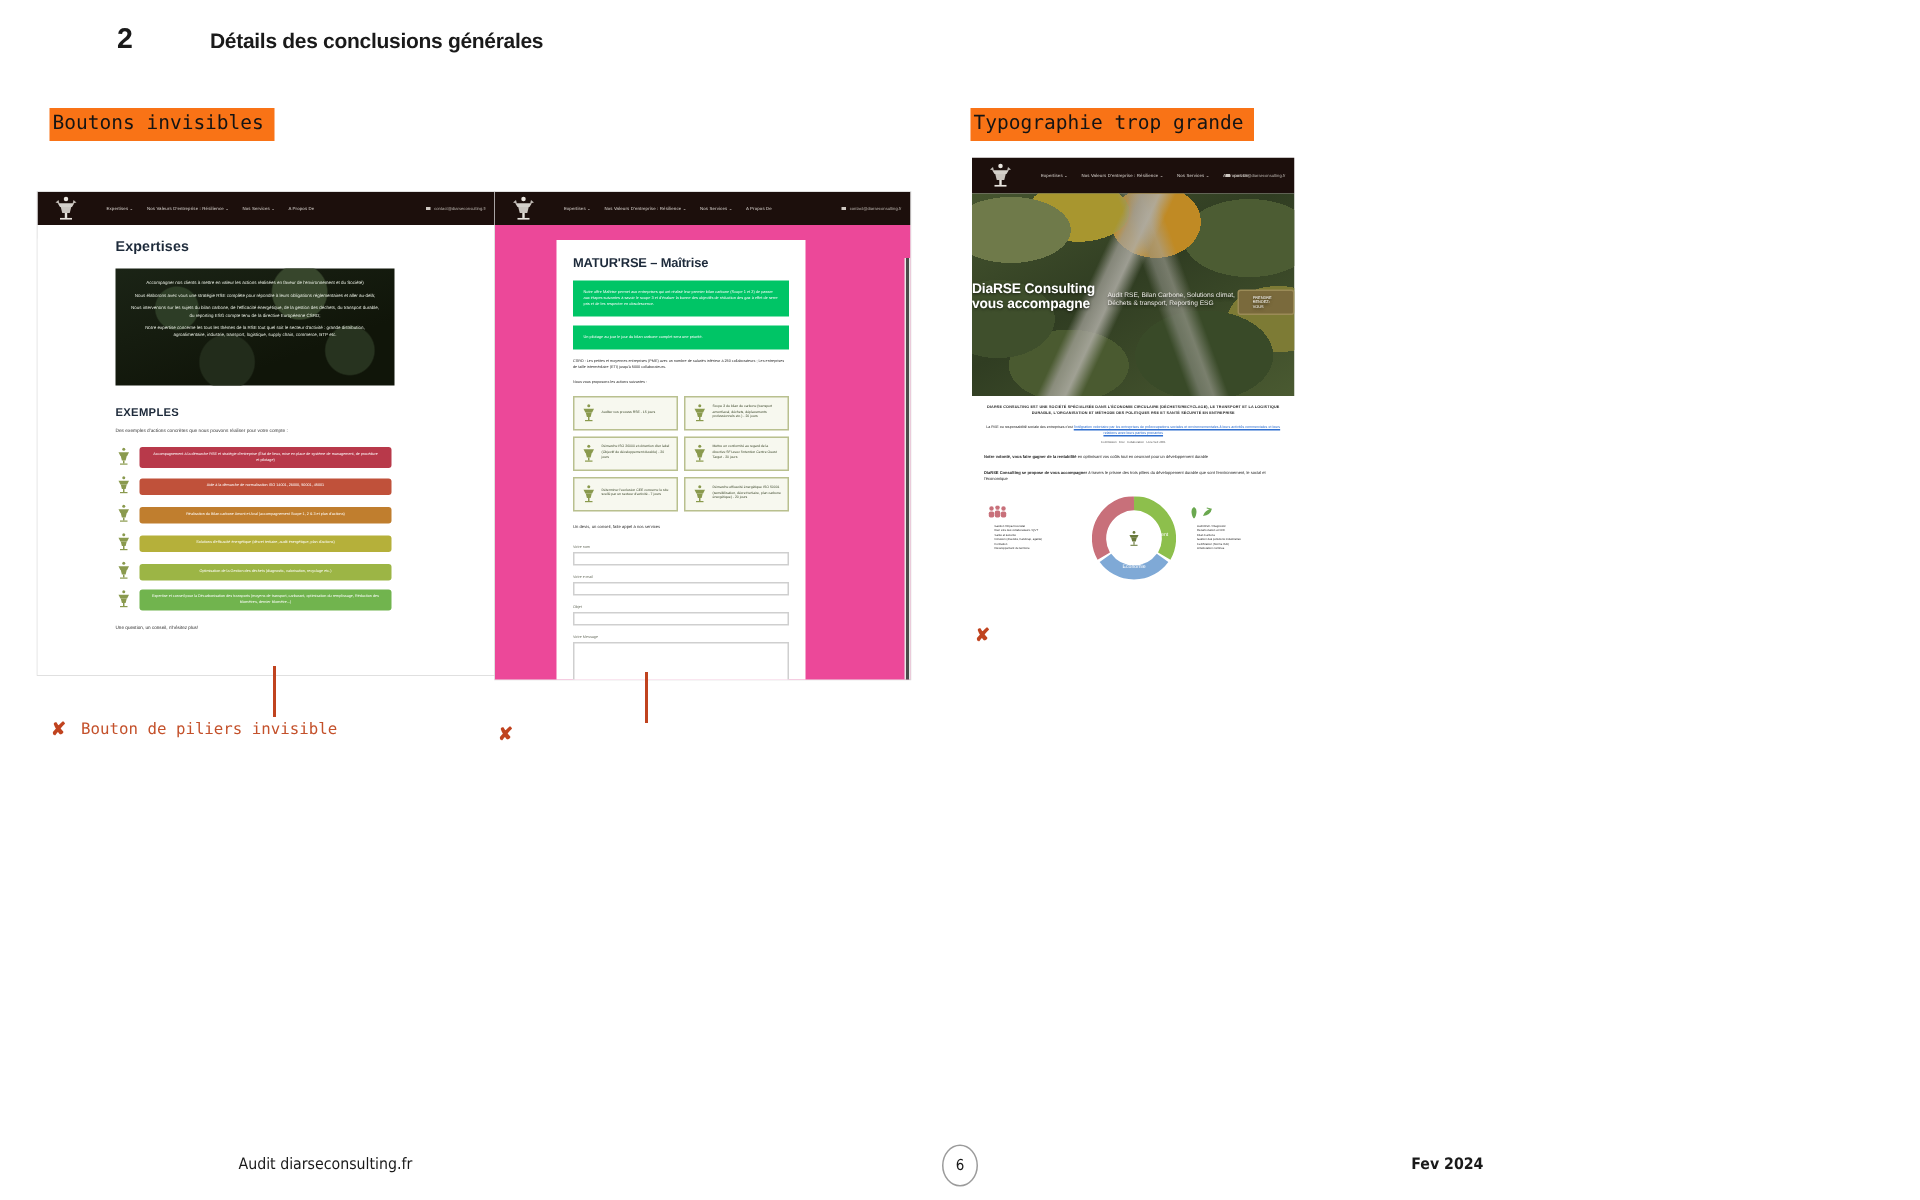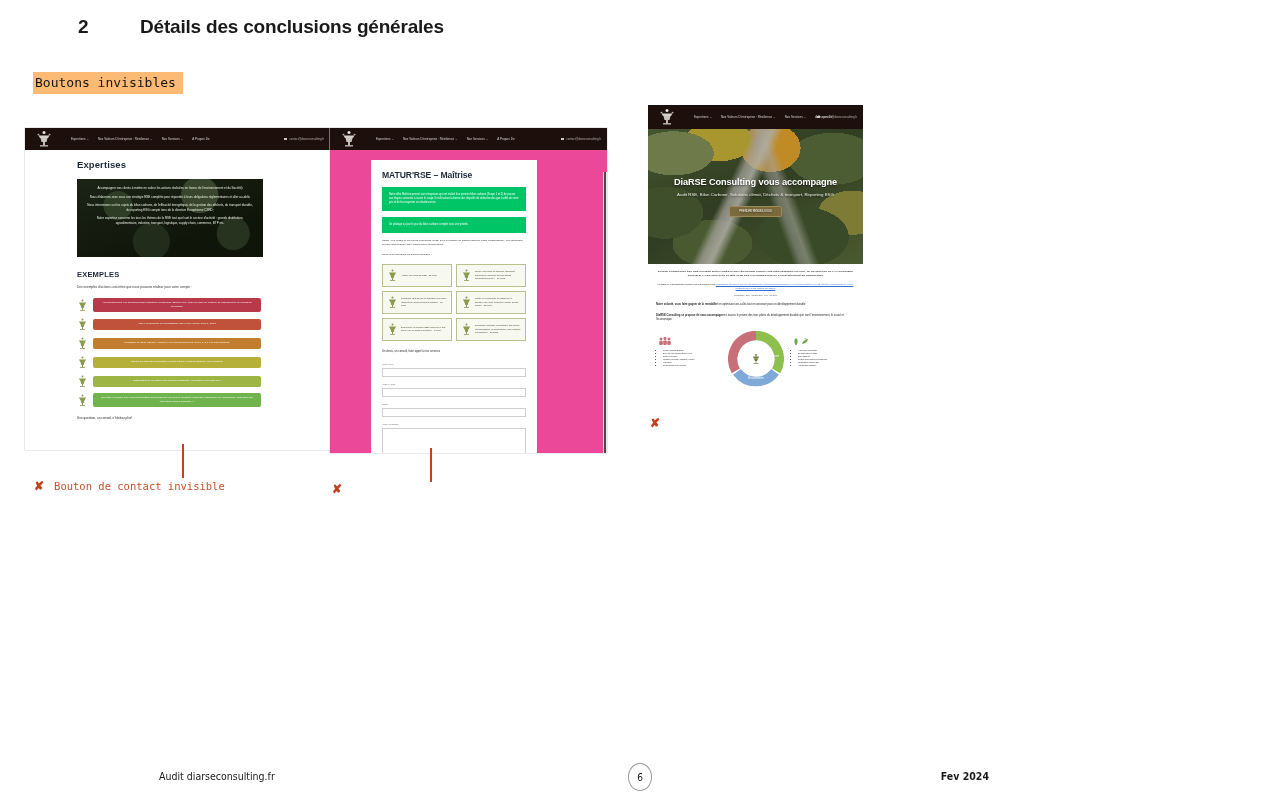--- a/index.html
+++ b/index.html
@@ -14,28 +14,28 @@
   
   .slide-title-row {
     position: absolute; left: 78px; top: 16px;
     display: flex; align-items: baseline; gap: 0;
   }
   .slide-num {
     font-size: 19px; font-weight: bold; color: #1a1a1a;
     width: 62px; display: inline-block;
   }
   .slide-title {
-    font-size: 19px; font-weight: bold; color: #1a1a1a;
+    font-size: 14px; font-weight: bold; color: #1a1a1a;
     letter-spacing: -0.2px;
   }
 
   
   .chip {
     position: absolute;
-    background: #fdba74;
+    background: #f97316;
     color: #141414;
     font-family: "DejaVu Sans Mono", monospace;
     font-size: 13px;
     line-height: 19px;
     padding: 1px 7px 2px 2px;
     white-space: nowrap;
   }
   #chip-left  { left: 33px;  top: 72px; }
   #chip-right { left: 647px; top: 72px; }
 
@@ -153,21 +153,21 @@
   }
   .hero::after{
     content:""; position:absolute; inset:0;
     background:
       linear-gradient(115deg, transparent 38%, rgba(160,158,150,.75) 41%,
         rgba(175,173,165,.85) 45%, transparent 49%),
       linear-gradient(70deg, transparent 55%, rgba(150,150,142,.55) 58%,
         rgba(165,163,155,.6) 61%, transparent 65%);
   }
   .hero-inner{
-    position:absolute; inset:0; display:flex; flex-direction:column;
+    position:absolute; inset:0; display:flex; flex-direction:row;
     align-items:center; justify-content:center; z-index:2;
     text-shadow:0 1px 2px rgba(0,0,0,.6);
   }
   .hero-h1{ color:#fff; font-size:9.2px; font-weight:700; letter-spacing:-.1px;}
   .hero-sub{ color:#eceae6; font-size:4.4px; margin-top:5px; font-weight:400;}
   .hero-btn{
     margin-top:9px; background:#7a6a3c; color:#fff; font-size:2.6px;
     padding:3px 9px; border-radius:2px; border:0.6px solid #9b8b57;
   }
   .home-body{ padding:6px 8px 0; }
@@ -230,20 +230,21 @@
 <body>
 
 <div class="page">
 
   <div class="slide-title-row">
     <span class="slide-num">2</span>
     <span class="slide-title">Détails des conclusions générales</span>
   </div>
 
   <div class="chip" id="chip-left">Boutons invisibles</div>
+  <div class="chip" id="chip-right">Typographie trop grande</div>
 
   <div class="shot" id="shot-expertises">
     <div class="sitenav">
       <div class="navlogo">
         <svg width="22" height="18" viewBox="0 0 22 18">
           <g fill="#e9e5df">
             <circle cx="11" cy="2.6" r="1.5"></circle>
             <path d="M5.5 5.5 L16.5 5.5 L15 8 L7 8 Z" opacity=".9"></path>
             <path d="M7.5 8 L14.5 8 L13.5 12 L8.5 12 Z" opacity=".85"></path>
             <rect x="10.2" y="12" width="1.6" height="3.3"></rect>
@@ -606,21 +607,21 @@
         </div>
       </div>
     </div>
   </div>
 
   <div class="leader" style="left:182px; top:444px; height:34px;"></div>
   <div class="leader" style="left:430px; top:448px; height:34px;"></div>
 
   <div class="anno" style="left:34px; top:479px; width:300px;">
     <span class="x">✘</span>
-    <span class="txt dark">Bouton de contact invisible</span>
+    <span class="txt dark">Bouton de piliers invisible</span>
   </div>
 
   <div class="anno" style="left:332px; top:482px; width:270px;">
     <span class="x">✘</span>
   </div>
 
   <div class="anno" style="left:650px; top:416px; width:320px;">
     <span class="x">✘</span>
   </div>
 

